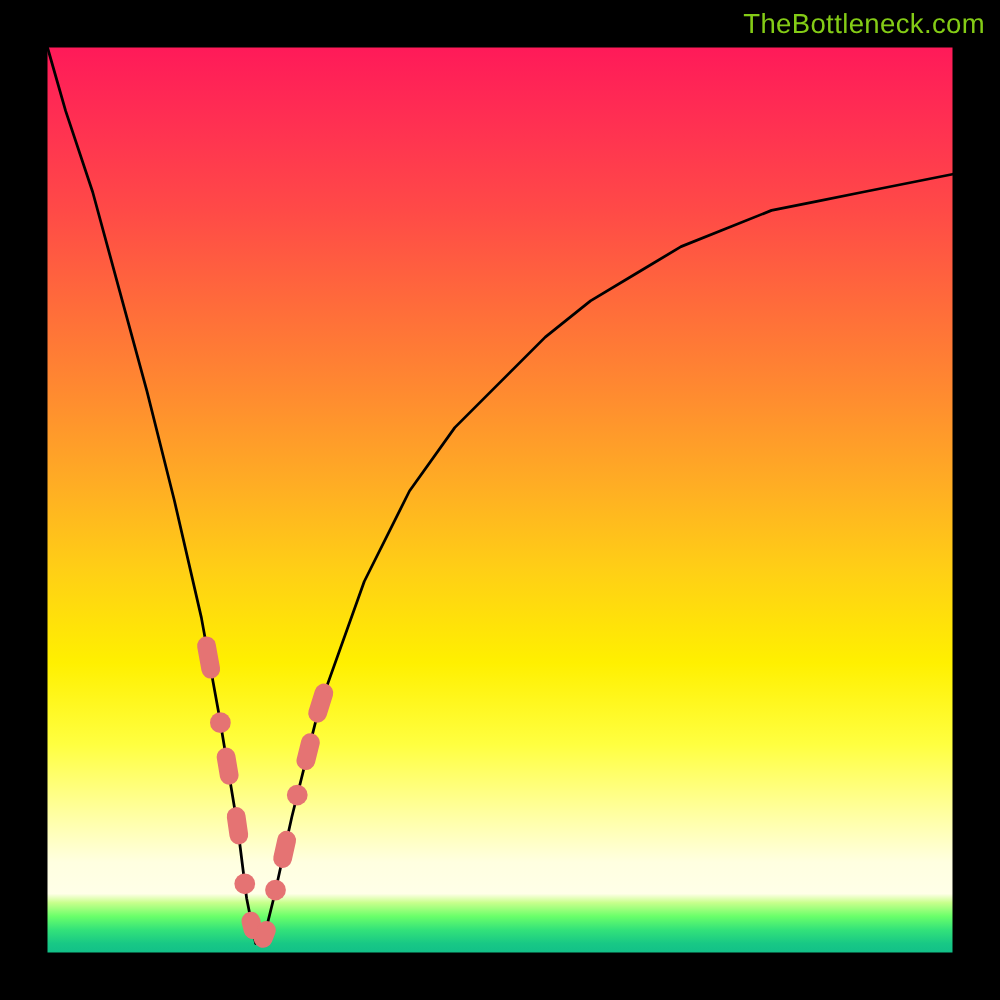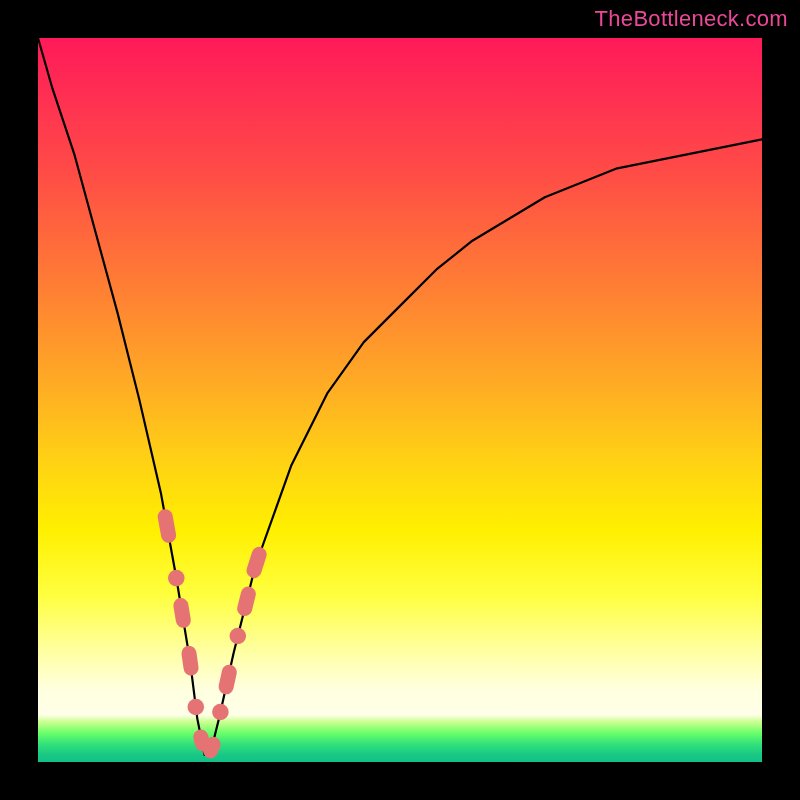--- a/index.html
+++ b/index.html
@@ -41,21 +41,21 @@
       #6aff6a 96%,
       #33e27a 97.5%,
       #18c885 99%,
       #12c088 100%
     );
   }
   .watermark {
     position: absolute;
     top: 6px;
     right: 12px;
-    color: #ec4899;
+    color: #84cc16;
     font-size: 22px;
     font-weight: 500;
     letter-spacing: 0.3px;
     user-select: none;
   }
   svg.plot-svg {
     position: absolute;
     left: 0;
     top: 0;
     width: 724px;

